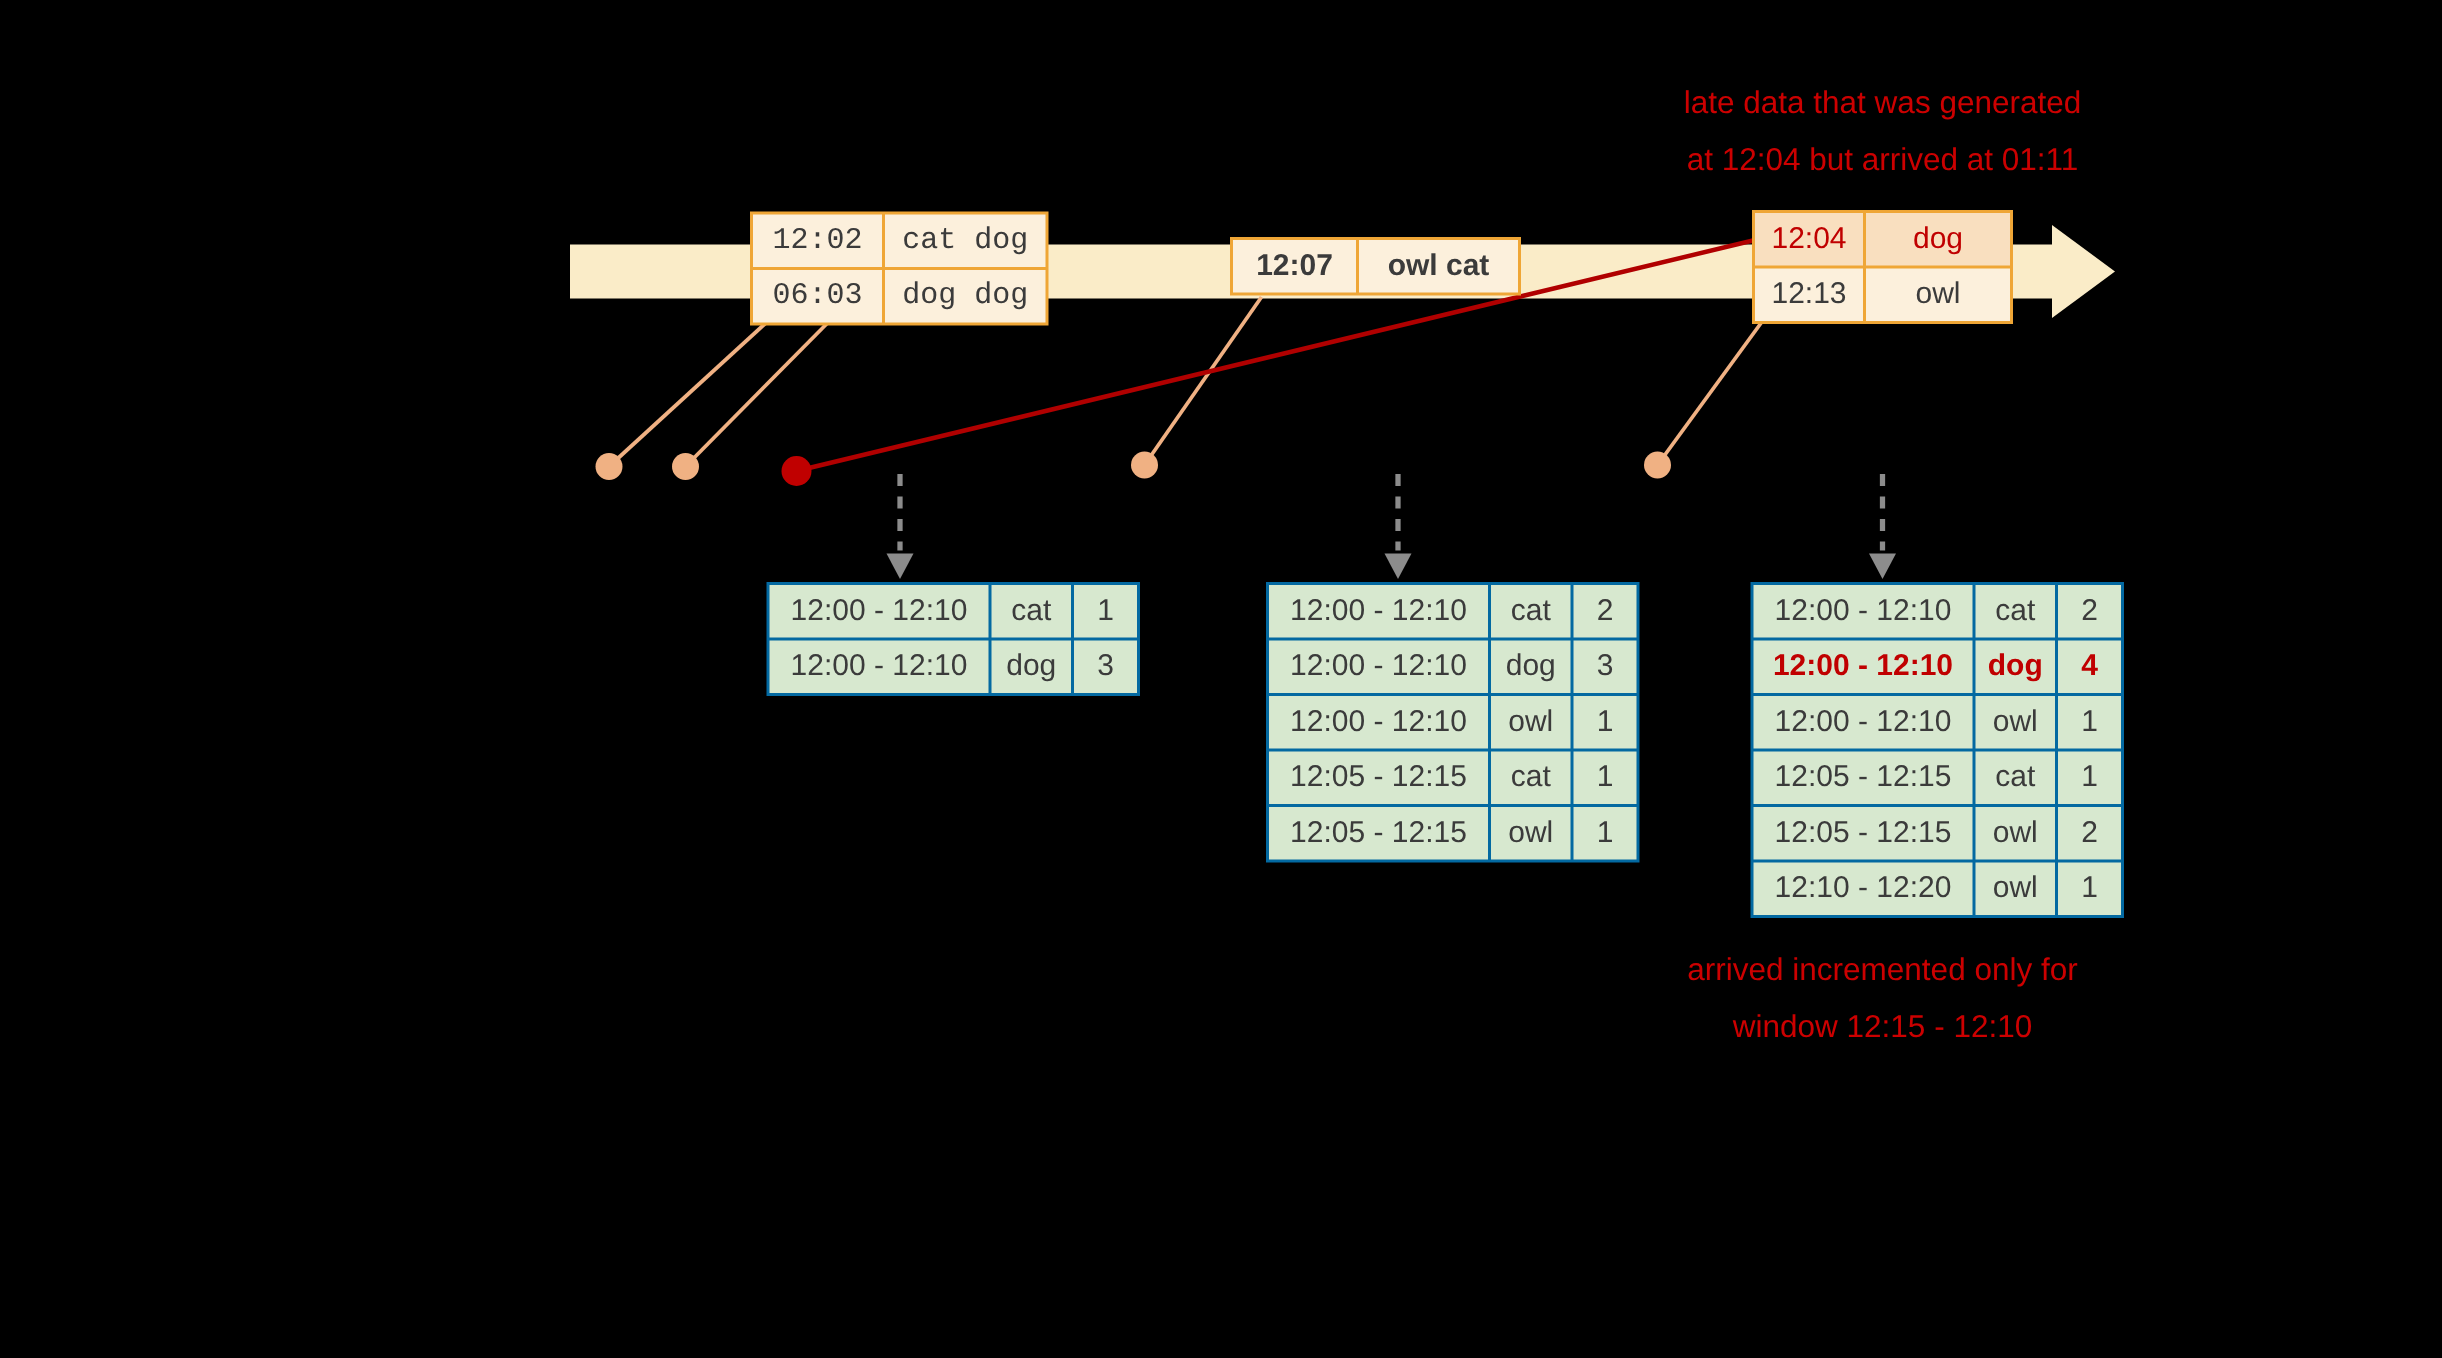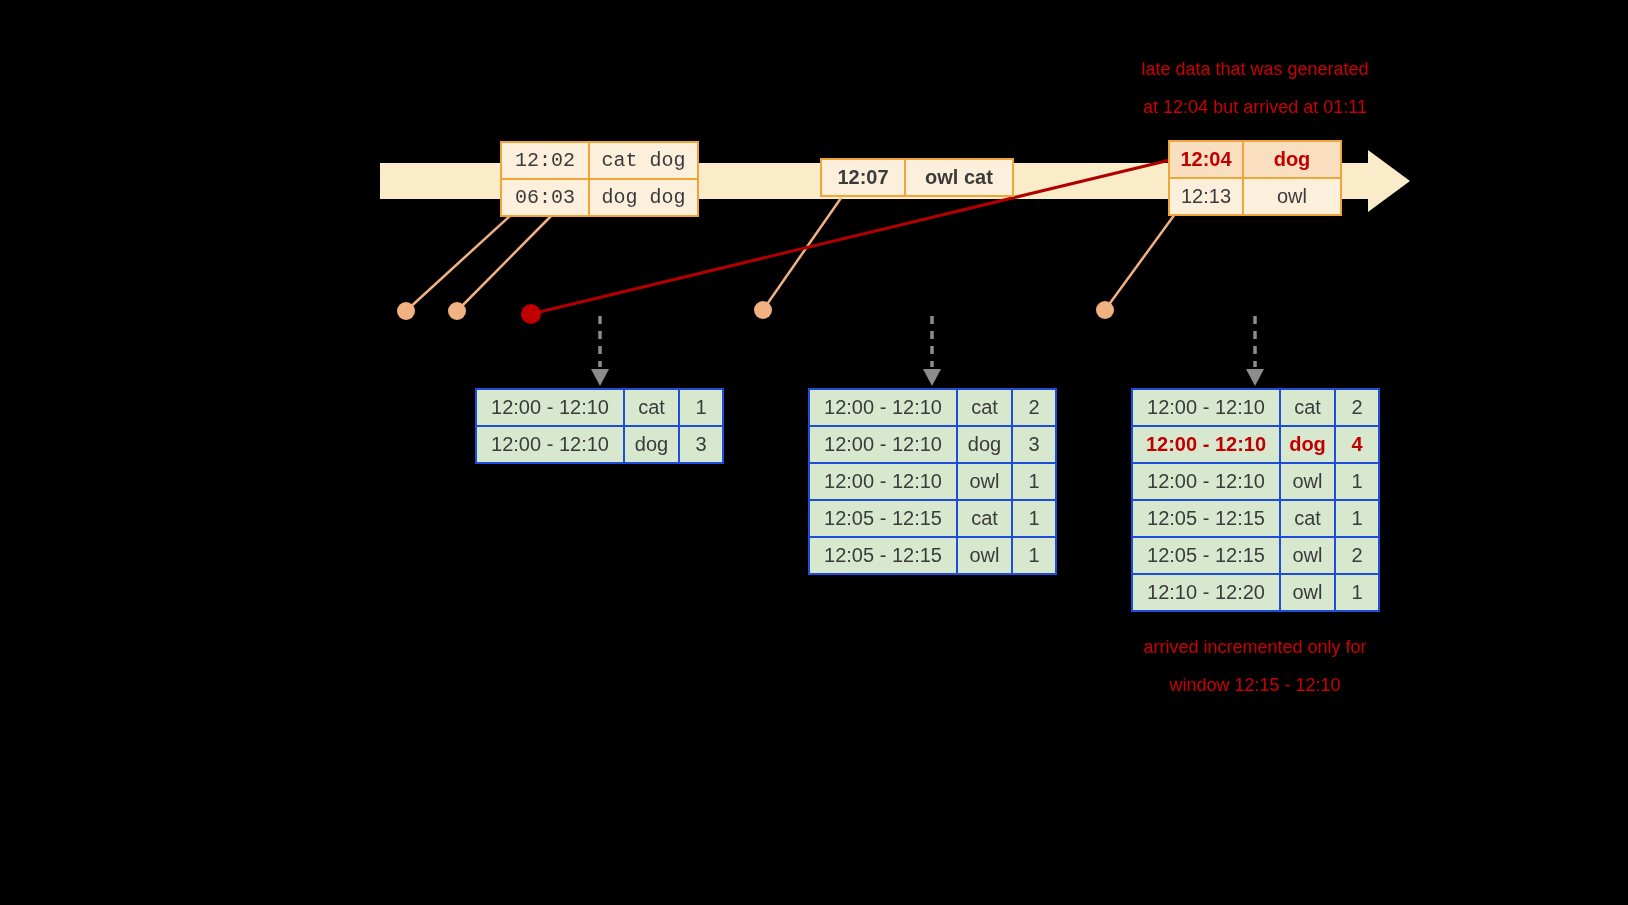--- a/index.html
+++ b/index.html
@@ -6,34 +6,34 @@
   .canvas{position:relative;width:1628px;height:905px;background:#000;overflow:hidden;
           font-family:"Liberation Sans",sans-serif;}
   .band{position:absolute;left:380px;top:163px;width:988px;height:36px;background:#FAECC8;z-index:1;}
   .band-head{position:absolute;left:1368px;top:150px;width:0;height:0;
              border-left:42px solid #FAECC8;border-top:31px solid transparent;
              border-bottom:31px solid transparent;z-index:1;}
   .overlay{position:absolute;left:0;top:0;z-index:2;}
   .ibox{position:absolute;display:grid;gap:2px;padding:2px;background:#EFA636;z-index:3;}
   .ibox .cell{background:#FCF0DC;display:flex;align-items:center;justify-content:center;
               font-size:20px;color:#3B3B3B;}
-  .ibox .late{background:#F9DFBF;color:#C00000;font-weight:bold;}
+  .ibox .late{background:#F9DFBF;color:#C00000;font-weight:normal;}
   #ibox1{left:500px;top:141px;grid-template-columns:86px 107px;grid-auto-rows:35px;font-family:Liberation Mono, monospace;}
   #ibox2{left:820px;top:158px;grid-template-columns:82px 106px;grid-auto-rows:35px;font-weight:bold;}
   #ibox3{left:1168px;top:140px;grid-template-columns:72px 96px;grid-auto-rows:35px;}
-  .rtable{position:absolute;display:grid;gap:2px;padding:2px;background:#1d4ed8;
-          grid-template-columns:146px 53px 42px;grid-auto-rows:35px;z-index:3;}
+  .rtable{position:absolute;display:grid;gap:2px;padding:2px;background:#0369a1;
+          grid-template-columns:146px 53px 42px;grid-auto-rows:35px;z-index:3;margin-left:36px;}
   .rtable .cell{background:#D7E8CF;display:flex;align-items:center;justify-content:center;
                 font-size:20px;color:#3B3B3B;}
   .rtable .late{color:#C00000;font-weight:bold;}
   #rtable1{left:475px;top:388px;}
   #rtable2{left:808px;top:388px;}
   #rtable3{left:1131px;top:388px;}
   .note{position:absolute;left:1020px;width:470px;text-align:center;color:#CC0000;
-        font-size:18px;line-height:38px;z-index:3;}
+        font-size:21px;line-height:38px;z-index:3;}
   #note-top{top:50px;}
   #note-bottom{top:628px;}
 </style>
 </head>
 <body>
 
 <div class="canvas">
 
   <div class="band"></div>
   <div class="band-head"></div>

